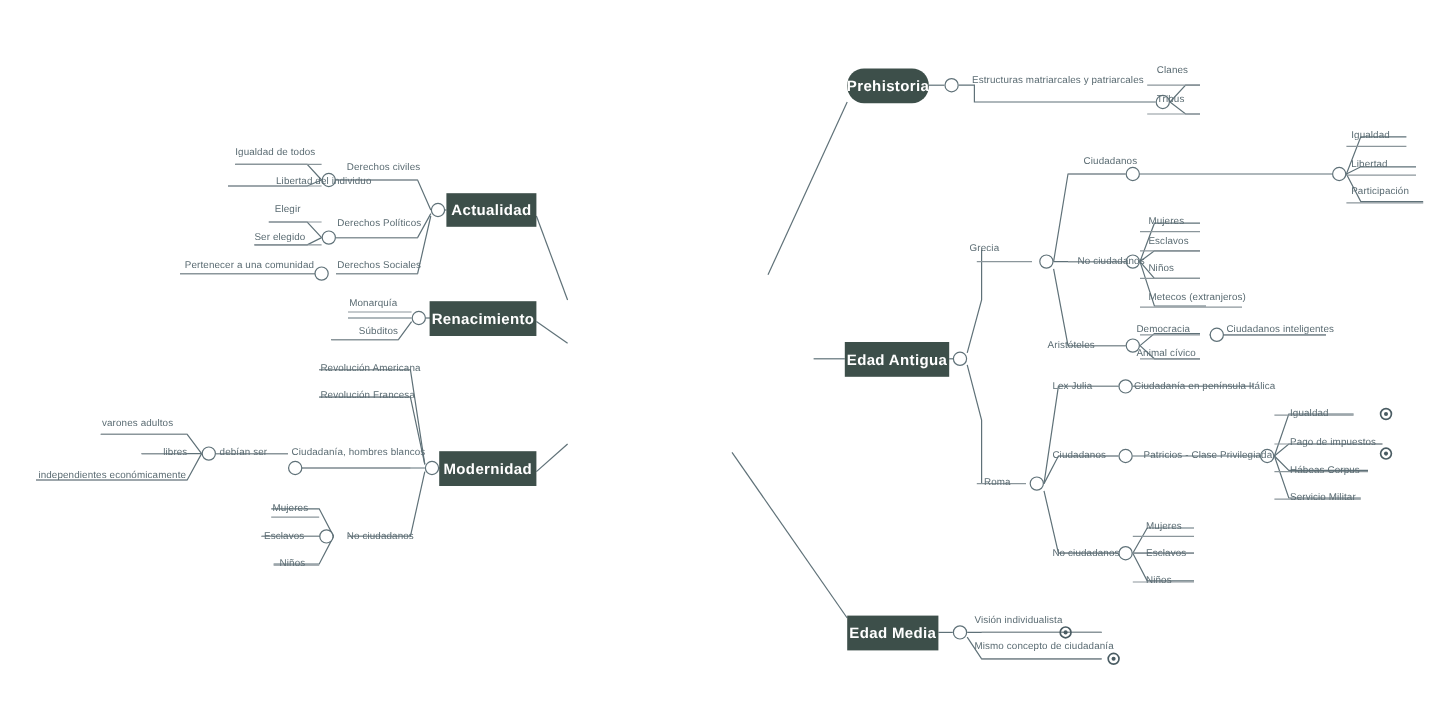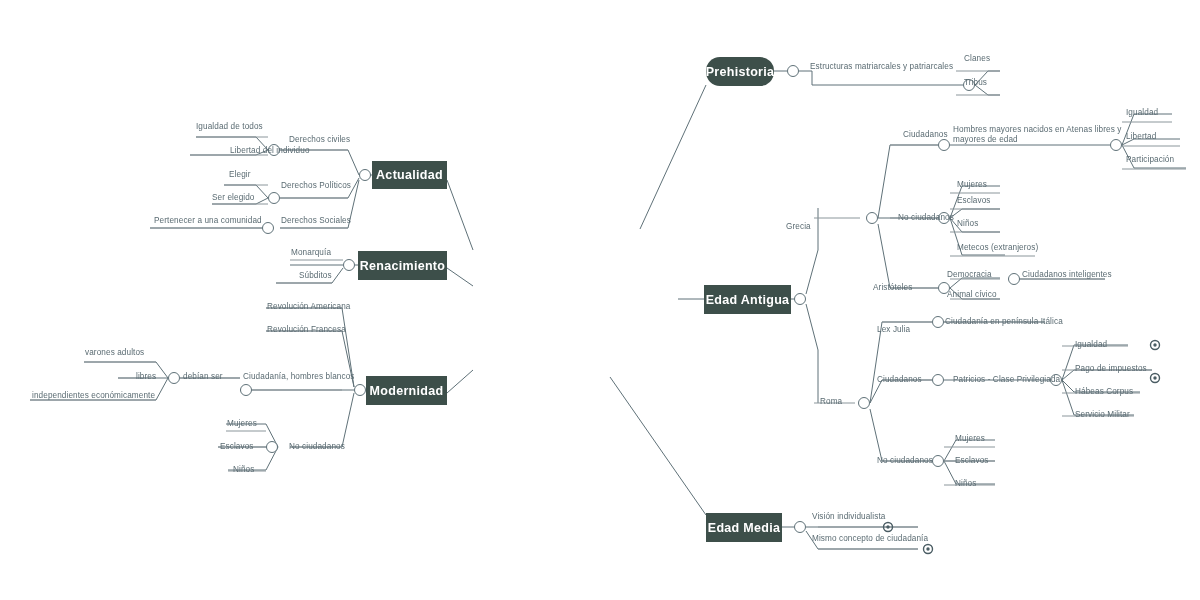--- a/index.html
+++ b/index.html
@@ -315,40 +315,39 @@
   </div>
 
   <div class="branch-box" style="left:366px;top:376px;width:81px;height:29px;">
     <span>Modernidad</span>
   </div>
 
   <div class="lbl" style="left:810px;top:62px;">Estructuras matriarcales y patriarcales</div>
   <div class="lbl" style="left:964px;top:54px;">Clanes</div>
   <div class="lbl" style="left:964px;top:78px;">Tribus</div>
 
-  <div class="lbl" style="left:786px;top:202px;margin-top:20px;">Grecia</div>
+  <div class="lbl" style="left:808px;top:202px;">Grecia</div>
   <div class="lbl" style="left:903px;top:130px;">Ciudadanos</div>
-  <div class="lbl w" style="left:953px;top:125px;width:170px;">Hombres mayores nacidos en Atenas libres y mayores de edad</div>
   <div class="lbl" style="left:1126px;top:108px;">Igualdad</div>
   <div class="lbl" style="left:1126px;top:132px;">Libertad</div>
   <div class="lbl" style="left:1126px;top:155px;">Participación</div>
 
   <div class="lbl" style="left:898px;top:213px;">No ciudadanos</div>
   <div class="lbl" style="left:957px;top:180px;">Mujeres</div>
   <div class="lbl" style="left:957px;top:196px;">Esclavos</div>
   <div class="lbl" style="left:957px;top:219px;">Niños</div>
   <div class="lbl" style="left:957px;top:243px;">Metecos (extranjeros)</div>
 
   <div class="lbl" style="left:873px;top:283px;">Aristóteles</div>
   <div class="lbl" style="left:947px;top:270px;">Democracia</div>
   <div class="lbl" style="left:1022px;top:270px;">Ciudadanos inteligentes</div>
   <div class="lbl" style="left:947px;top:290px;">Animal cívico</div>
 
   <div class="lbl" style="left:820px;top:397px;">Roma</div>
-  <div class="lbl" style="left:877px;top:317px;margin-top:8px;">Lex Julia</div>
+  <div class="lbl" style="left:877px;top:317px;">Lex Julia</div>
   <div class="lbl" style="left:945px;top:317px;">Ciudadanía en península Itálica</div>
 
   <div class="lbl" style="left:877px;top:375px;">Ciudadanos</div>
   <div class="lbl" style="left:953px;top:375px;">Patricios - Clase Privilegiada</div>
   <div class="lbl" style="left:1075px;top:340px;">Igualdad</div>
   <div class="lbl" style="left:1075px;top:364px;">Pago de impuestos</div>
   <div class="lbl" style="left:1075px;top:387px;">Hábeas Corpus</div>
   <div class="lbl" style="left:1075px;top:410px;">Servicio Militar</div>
 
   <div class="lbl" style="left:877px;top:456px;">No ciudadanos</div>

